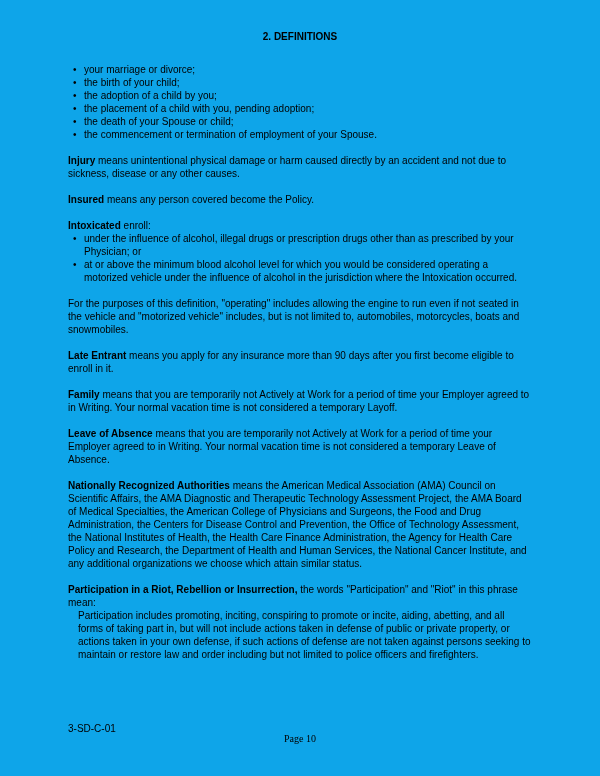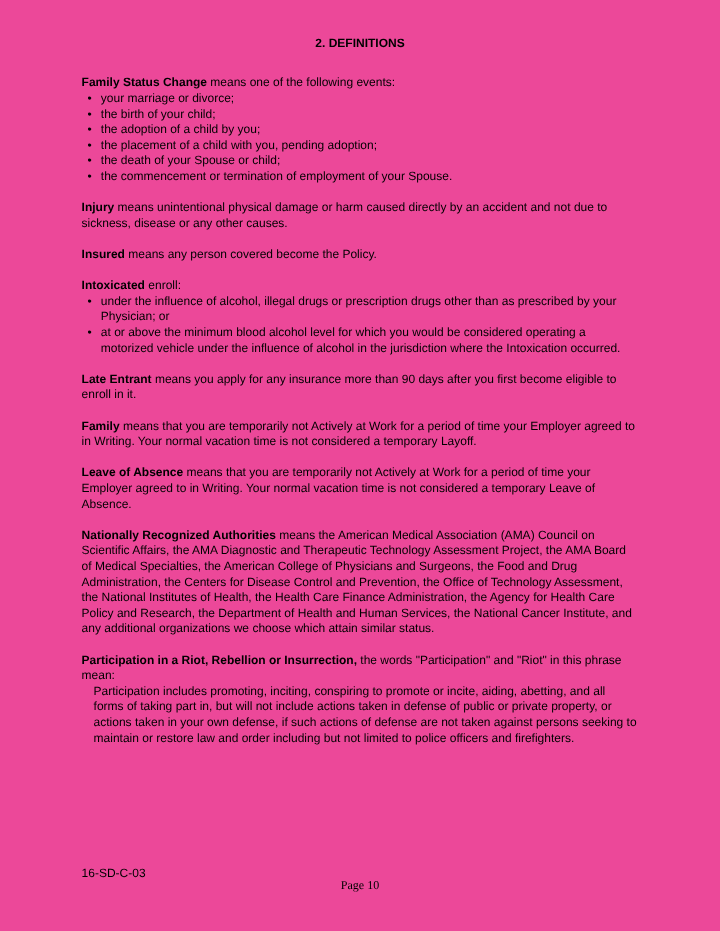--- a/index.html
+++ b/index.html
@@ -1,20 +1,20 @@
 <!DOCTYPE html>
 <html><head>
 <meta charset="utf-8">
 <style>
   html, body { margin: 0; padding: 0; background: #ffffff; }
   .page {
     position: relative;
     width: 600px;
     height: 776px;
-    background: #ec4899;
+    background: #0ea5e9;
     color: #000000;
     font-family: "Liberation Sans", sans-serif;
     font-size: 10px;
     line-height: 13px;
     box-sizing: border-box;
     padding: 30px 68px 0 68px;
     overflow: hidden;
   }
   .title {
     text-align: center;
@@ -50,21 +50,20 @@
   .footer .code { position: absolute; left: 68px; top: 0; }
   .footer .pagenum { position: absolute; left: 50%; transform: translateX(-50%); top: 10px; font-family: Liberation Serif, serif; }
 </style>
 </head>
 <body>
 
 <div class="page">
 
   <div class="title">2. DEFINITIONS</div>
 
-  <p class="para no-gap"><b>Family Status Change</b><span> means one of the following events:</span></p>
   <ul class="bullets">
     <li>
         <span class="dot">•</span>
         <span class="btxt">your marriage or divorce;</span>
       </li>
     <li>
         <span class="dot">•</span>
         <span class="btxt">the birth of your child;</span>
       </li>
     <li>
@@ -96,30 +95,31 @@
     <li>
         <span class="dot">•</span>
         <span class="btxt">under the influence of alcohol, illegal drugs or prescription drugs other than as prescribed by your Physician; or</span>
       </li>
     <li>
         <span class="dot">•</span>
         <span class="btxt">at or above the minimum blood alcohol level for which you would be considered operating a motorized vehicle under the influence of alcohol in the jurisdiction where the Intoxication occurred.</span>
       </li>
   </ul>
 
+  <p class="para"><span>For the purposes of this definition, "operating" includes allowing the engine to run even if not seated in the vehicle and "motorized vehicle" includes, but is not limited to, automobiles, motorcycles, boats and snowmobiles.</span></p>
 
   <p class="para"><b>Late Entrant</b><span> means you apply for any insurance more than 90 days after you first become eligible to enroll in it.</span></p>
 
   <p class="para"><b>Family</b><span> means that you are temporarily not Actively at Work for a period of time your Employer agreed to in Writing. Your normal vacation time is not considered a temporary Layoff.</span></p>
 
   <p class="para"><b>Leave of Absence</b><span> means that you are temporarily not Actively at Work for a period of time your Employer agreed to in Writing. Your normal vacation time is not considered a temporary Leave of Absence.</span></p>
 
   <p class="para"><b>Nationally Recognized Authorities</b><span> means the American Medical Association (AMA) Council on Scientific Affairs, the AMA Diagnostic and Therapeutic Technology Assessment Project, the AMA Board of Medical Specialties, the American College of Physicians and Surgeons, the Food and Drug Administration, the Centers for Disease Control and Prevention, the Office of Technology Assessment, the National Institutes of Health, the Health Care Finance Administration, the Agency for Health Care Policy and Research, the Department of Health and Human Services, the National Cancer Institute, and any additional organizations we choose which attain similar status.</span></p>
 
   <p class="para no-gap"><b>Participation in a Riot, Rebellion or Insurrection,</b><span> the words "Participation" and "Riot" in this phrase mean:</span></p>
   <p class="cont-line">Participation includes promoting, inciting, conspiring to promote or incite, aiding, abetting, and all forms of taking part in, but will not include actions taken in defense of public or private property, or actions taken in your own defense, if such actions of defense are not taken against persons seeking to maintain or restore law and order including but not limited to police officers and firefighters.</p>
 
   <div class="footer">
-    <span class="code">16-SD-C-03</span>
+    <span class="code">3-SD-C-01</span>
     <span class="pagenum">Page 10</span>
   </div>
 
 </div>
 
 </body></html>

